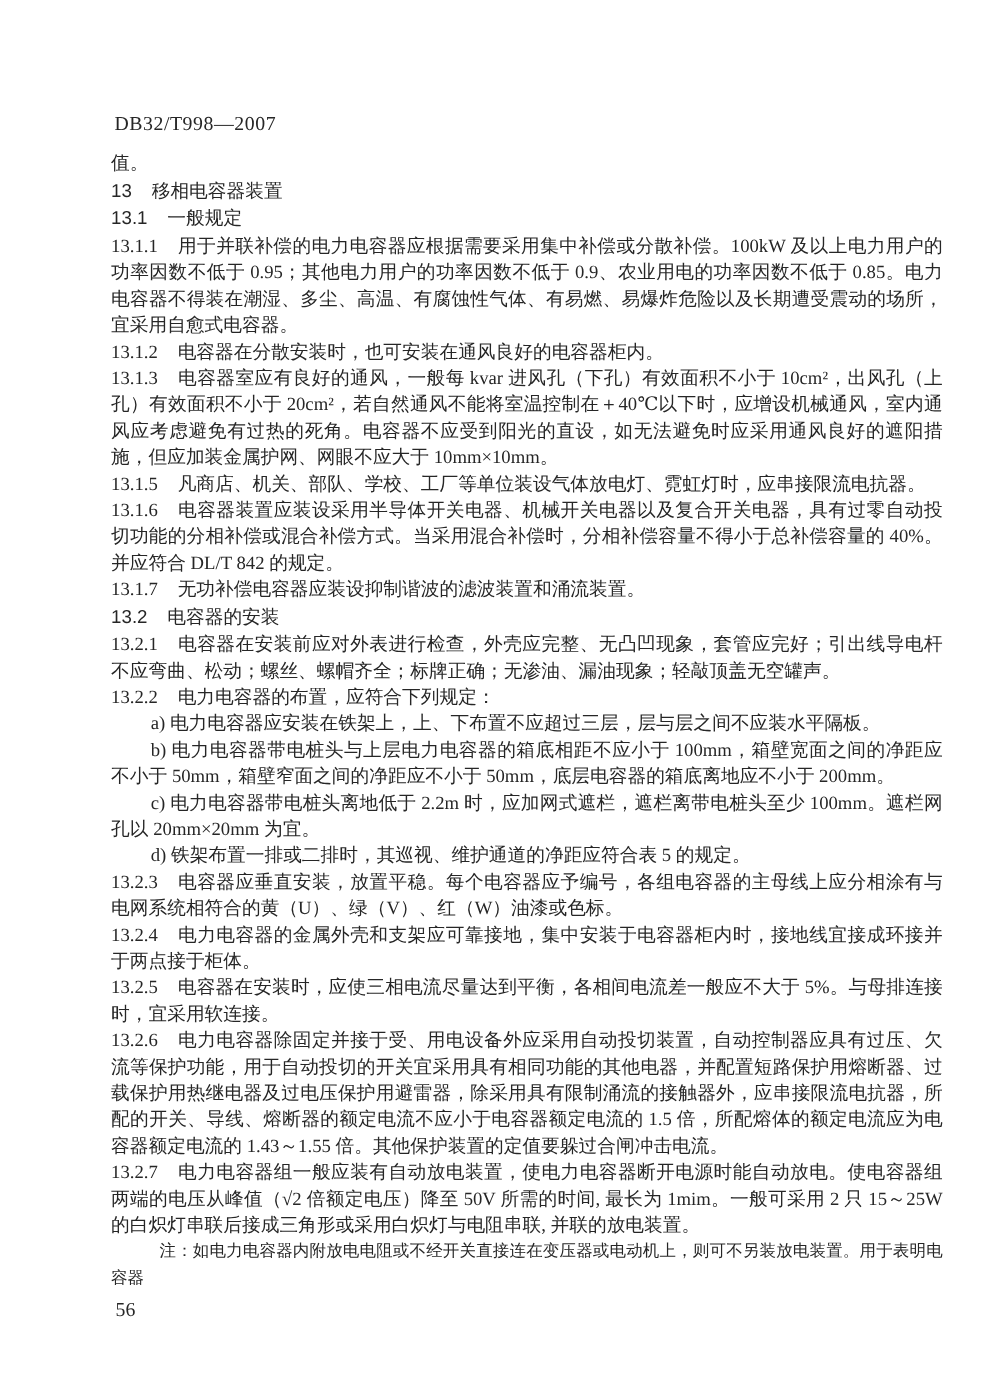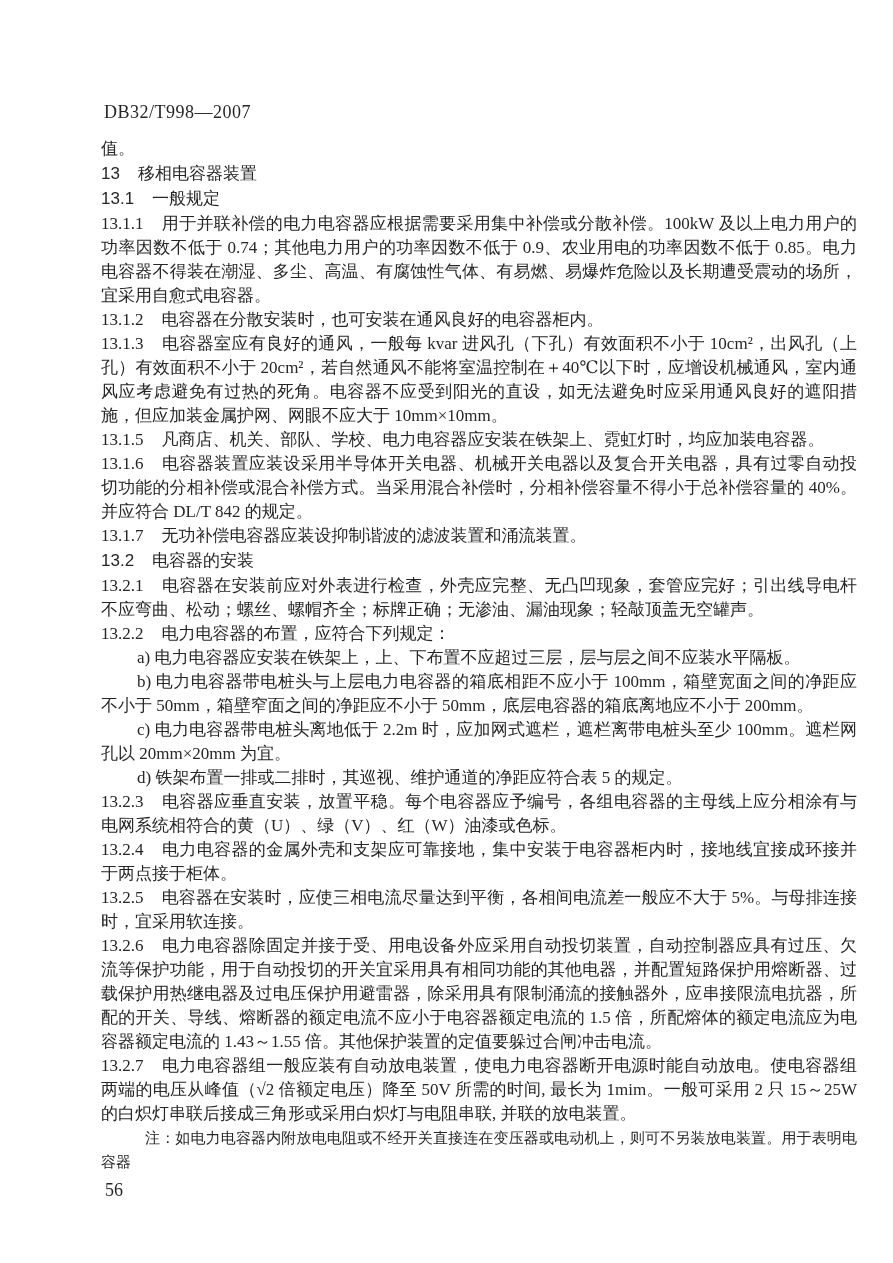--- a/index.html
+++ b/index.html
@@ -86,24 +86,24 @@
 
 <div class="page">
   <div class="scan-edge">
     <div class="scan-edge-line"></div>
   </div>
   <div class="header">DB32/T998—2007</div>
   <main class="content" id="content">
       <p class="blk blk-body"><span>值。</span></p>
       <p class="blk blk-h2"><span class="blk-num">13</span><span>移相电容器装置</span></p>
       <p class="blk blk-h3"><span class="blk-num">13.1</span><span>一般规定</span></p>
-      <p class="blk blk-clause"><span class="blk-num">13.1.1</span><span>用于并联补偿的电力电容器应根据需要采用集中补偿或分散补偿。100kW 及以上电力用户的功率因数不低于 0.74；其他电力用户的功率因数不低于 0.9、农业用电的功率因数不低于 0.85。电力电容器不得装在潮湿、多尘、高温、有腐蚀性气体、有易燃、易爆炸危险以及长期遭受震动的场所，宜采用自愈式电容器。</span></p>
+      <p class="blk blk-clause"><span class="blk-num">13.1.1</span><span>用于并联补偿的电力电容器应根据需要采用集中补偿或分散补偿。100kW 及以上电力用户的功率因数不低于 0.95；其他电力用户的功率因数不低于 0.9、农业用电的功率因数不低于 0.85。电力电容器不得装在潮湿、多尘、高温、有腐蚀性气体、有易燃、易爆炸危险以及长期遭受震动的场所，宜采用自愈式电容器。</span></p>
       <p class="blk blk-clause"><span class="blk-num">13.1.2</span><span>电容器在分散安装时，也可安装在通风良好的电容器柜内。</span></p>
       <p class="blk blk-clause"><span class="blk-num">13.1.3</span><span>电容器室应有良好的通风，一般每 kvar 进风孔（下孔）有效面积不小于 10cm²，出风孔（上孔）有效面积不小于 20cm²，若自然通风不能将室温控制在＋40℃以下时，应增设机械通风，室内通风应考虑避免有过热的死角。电容器不应受到阳光的直设，如无法避免时应采用通风良好的遮阳措施，但应加装金属护网、网眼不应大于 10mm×10mm。</span></p>
-      <p class="blk blk-clause"><span class="blk-num">13.1.5</span><span>凡商店、机关、部队、学校、电力电容器应安装在铁架上、霓虹灯时，均应加装电容器。</span></p>
+      <p class="blk blk-clause"><span class="blk-num">13.1.5</span><span>凡商店、机关、部队、学校、工厂等单位装设气体放电灯、霓虹灯时，应串接限流电抗器。</span></p>
       <p class="blk blk-clause"><span class="blk-num">13.1.6</span><span>电容器装置应装设采用半导体开关电器、机械开关电器以及复合开关电器，具有过零自动投切功能的分相补偿或混合补偿方式。当采用混合补偿时，分相补偿容量不得小于总补偿容量的 40%。并应符合 DL/T 842 的规定。</span></p>
       <p class="blk blk-clause"><span class="blk-num">13.1.7</span><span>无功补偿电容器应装设抑制谐波的滤波装置和涌流装置。</span></p>
       <p class="blk blk-h3"><span class="blk-num">13.2</span><span>电容器的安装</span></p>
       <p class="blk blk-clause"><span class="blk-num">13.2.1</span><span>电容器在安装前应对外表进行检查，外壳应完整、无凸凹现象，套管应完好；引出线导电杆不应弯曲、松动；螺丝、螺帽齐全；标牌正确；无渗油、漏油现象；轻敲顶盖无空罐声。</span></p>
       <p class="blk blk-clause"><span class="blk-num">13.2.2</span><span>电力电容器的布置，应符合下列规定：</span></p>
       <p class="blk blk-list"><span>a) 电力电容器应安装在铁架上，上、下布置不应超过三层，层与层之间不应装水平隔板。</span></p>
       <p class="blk blk-list"><span>b) 电力电容器带电桩头与上层电力电容器的箱底相距不应小于 100mm，箱壁宽面之间的净距应不小于 50mm，箱壁窄面之间的净距应不小于 50mm，底层电容器的箱底离地应不小于 200mm。</span></p>
       <p class="blk blk-list"><span>c) 电力电容器带电桩头离地低于 2.2m 时，应加网式遮栏，遮栏离带电桩头至少 100mm。遮栏网孔以 20mm×20mm 为宜。</span></p>
       <p class="blk blk-list"><span>d) 铁架布置一排或二排时，其巡视、维护通道的净距应符合表 5 的规定。</span></p>
       <p class="blk blk-clause"><span class="blk-num">13.2.3</span><span>电容器应垂直安装，放置平稳。每个电容器应予编号，各组电容器的主母线上应分相涂有与电网系统相符合的黄（U）、绿（V）、红（W）油漆或色标。</span></p>

